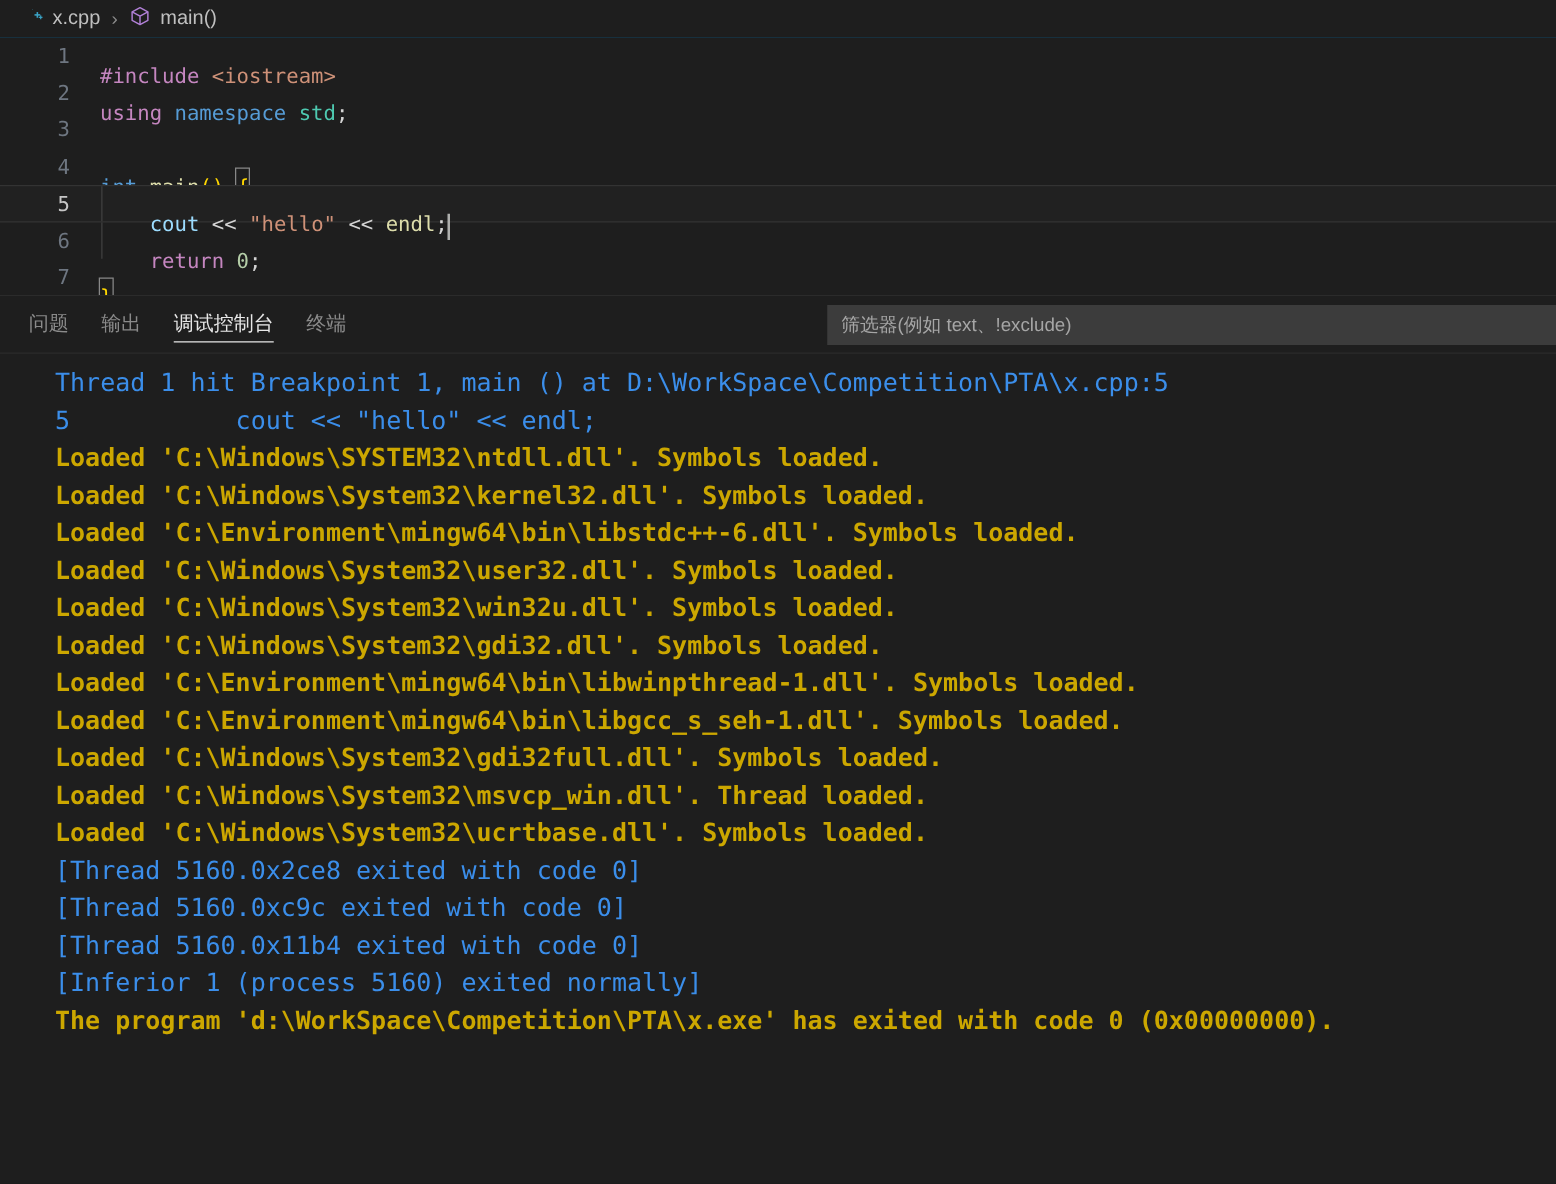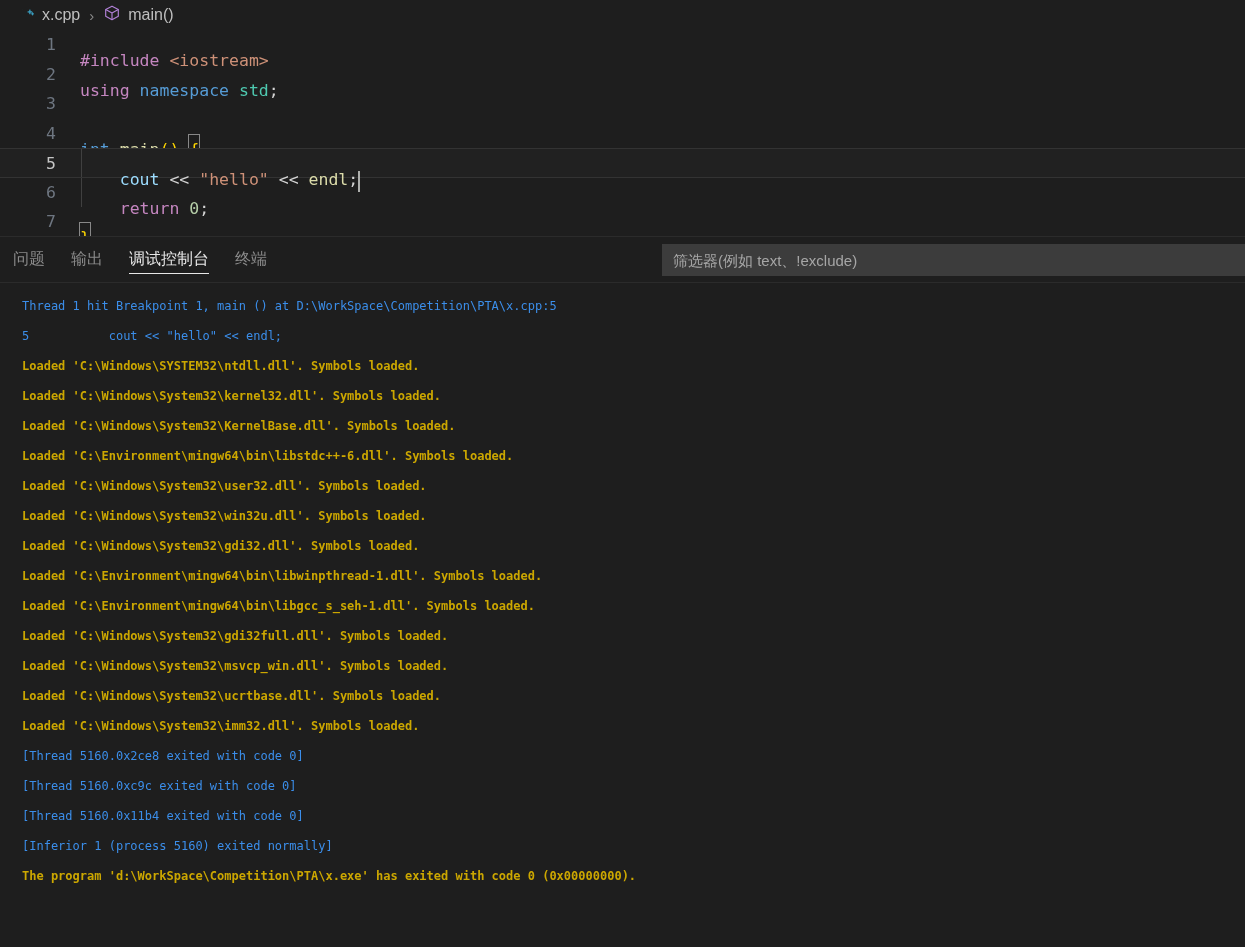--- a/index.html
+++ b/index.html
@@ -128,20 +128,21 @@
     position: relative;
     height: 46px;
     background: #1e1e1e;
     display: flex;
     align-items: stretch;
     border-bottom: 1px solid #2b2b2b;
   }
   .panel-tabs {
     display: flex;
     align-items: stretch;
+    padding-left: 10px;
   }
   .panel-tab {
     position: relative;
     display: flex;
     align-items: center;
     padding: 0 13px;
     font-size: 16px;
     color: #8a8a8a;
     cursor: pointer;
     user-select: none;
@@ -177,24 +178,25 @@
     font-size: 15px;
     font-family: "Liberation Sans", sans-serif;
   }
   .filter-input::placeholder { color: #a6a6a6; opacity: 1; }
 
   
   .console {
     position: relative;
     padding: 8px 0 0 22px;
     font-family: "DejaVu Sans Mono", monospace;
-    font-size: 12px;
+    font-size: 20px;
     line-height: 30px;
     overflow: hidden;
     height: 664px;
+    margin-left: 22px;
   }
   .con-line { white-space: pre; }
   .c-blue   { color: #3b8eea; }
   .c-yellow { color: #cca700; font-weight: bold; }
 </style>
 </head>
 <body>
 
 <div id="app">
 
@@ -286,31 +288,29 @@
         <input class="filter-input" type="text" placeholder="筛选器(例如 text、!exclude)" style="">
       </div>
     </div>
 
     <div class="console">
 
     <div class="con-line c-blue">Thread 1 hit Breakpoint 1, main () at D:\WorkSpace\Competition\PTA\x.cpp:5</div>
         <div class="con-line c-blue">5           cout &lt;&lt; "hello" &lt;&lt; endl;</div>
         <div class="con-line c-yellow">Loaded 'C:\Windows\SYSTEM32\ntdll.dll'. Symbols loaded.</div>
         <div class="con-line c-yellow">Loaded 'C:\Windows\System32\kernel32.dll'. Symbols loaded.</div>
-        <div class="con-line c-yellow">Loaded 'C:\Windows\System32\KernelBase.dll'. Symbols loaded.</div>
         <div class="con-line c-yellow">Loaded 'C:\Environment\mingw64\bin\libstdc++-6.dll'. Symbols loaded.</div>
         <div class="con-line c-yellow">Loaded 'C:\Windows\System32\user32.dll'. Symbols loaded.</div>
         <div class="con-line c-yellow">Loaded 'C:\Windows\System32\win32u.dll'. Symbols loaded.</div>
         <div class="con-line c-yellow">Loaded 'C:\Windows\System32\gdi32.dll'. Symbols loaded.</div>
         <div class="con-line c-yellow">Loaded 'C:\Environment\mingw64\bin\libwinpthread-1.dll'. Symbols loaded.</div>
         <div class="con-line c-yellow">Loaded 'C:\Environment\mingw64\bin\libgcc_s_seh-1.dll'. Symbols loaded.</div>
         <div class="con-line c-yellow">Loaded 'C:\Windows\System32\gdi32full.dll'. Symbols loaded.</div>
-        <div class="con-line c-yellow">Loaded 'C:\Windows\System32\msvcp_win.dll'. Symbols loaded.</div>
+        <div class="con-line c-yellow">Loaded 'C:\Windows\System32\msvcp_win.dll'. Thread loaded.</div>
         <div class="con-line c-yellow">Loaded 'C:\Windows\System32\ucrtbase.dll'. Symbols loaded.</div>
-        <div class="con-line c-yellow">Loaded 'C:\Windows\System32\imm32.dll'. Symbols loaded.</div>
         <div class="con-line c-blue">[Thread 5160.0x2ce8 exited with code 0]</div>
         <div class="con-line c-blue">[Thread 5160.0xc9c exited with code 0]</div>
         <div class="con-line c-blue">[Thread 5160.0x11b4 exited with code 0]</div>
         <div class="con-line c-blue">[Inferior 1 (process 5160) exited normally]</div>
         <div class="con-line c-yellow">The program 'd:\WorkSpace\Competition\PTA\x.exe' has exited with code 0 (0x00000000).</div>
       </div>
 
   </div>
 
 </div>

